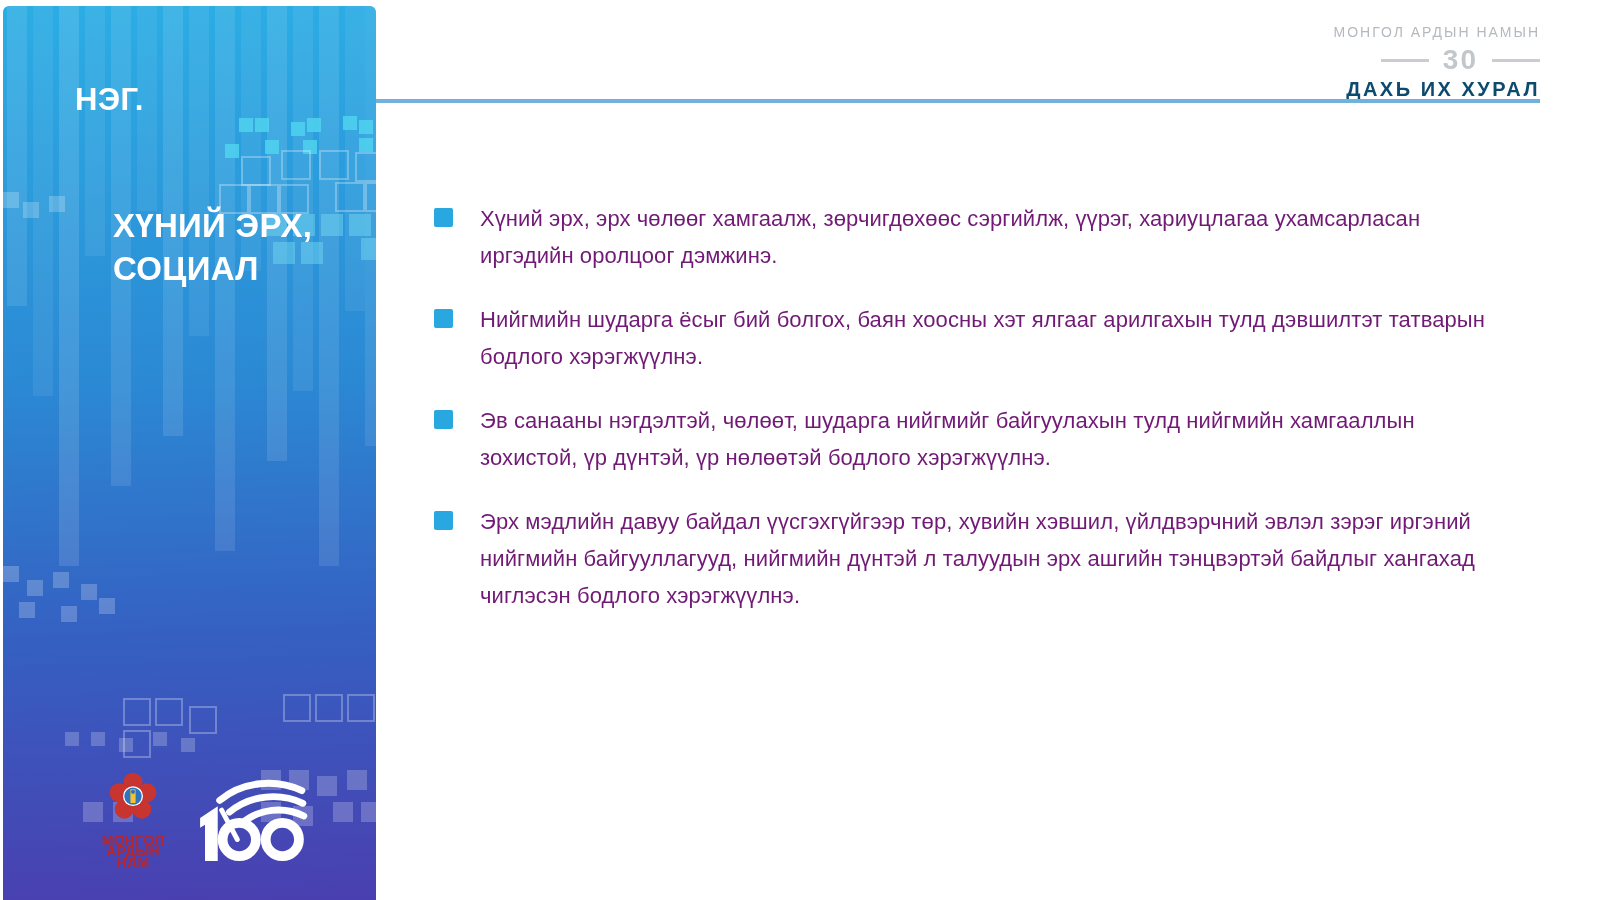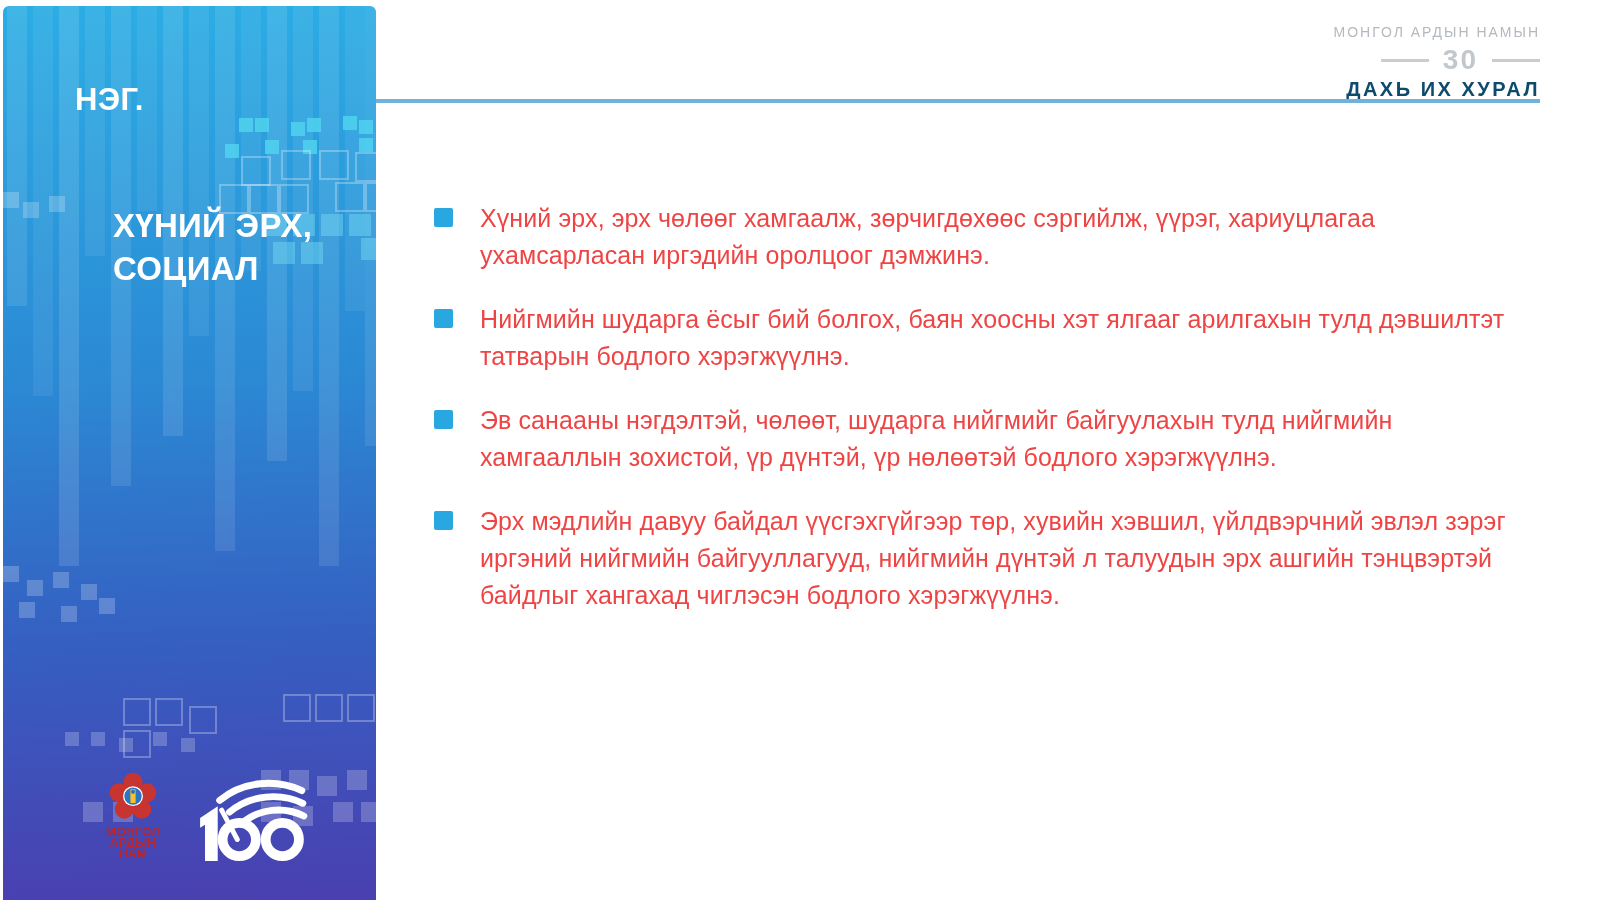--- a/index.html
+++ b/index.html
@@ -31,21 +31,21 @@
     color:#ffffff;font-size:31px;font-weight:bold;letter-spacing:0.5px;
   }
   .side-title{
     position:absolute;left:72px;top:198px;
     color:#ffffff;font-size:33px;font-weight:bold;line-height:43px;letter-spacing:0.3px;margin-left:38px;
   }
   
   .logos{position:absolute;left:95px;top:765px;display:flex;align-items:flex-start;gap:24px;}
   .emblem-wrap{display:flex;flex-direction:column;align-items:center;width:70px;}
   .emblem-caption{
-    margin-top:4px;color:#b8262c;font-size:12px;font-weight:bold;
+    margin-top:12px;color:#b8262c;font-size:14px;font-weight:bold;
     text-align:center;line-height:11px;letter-spacing:0.3px;
   }
   
   .congress{
     position:absolute;right:60px;top:24px;
     text-align:right;color:#B3B9BF;
   }
   .congress .l1{font-size:14px;font-weight:normal;letter-spacing:2px;}
   .congress .mid{display:flex;align-items:center;justify-content:flex-end;gap:14px;margin:4px 0 2px 0;}
   .congress .dash{width:48px;height:3px;background:#C9CDD1;}
@@ -58,21 +58,21 @@
   
   .bullets{
     position:absolute;left:434px;top:200px;width:1072px;
   }
   .bullet-row{display:flex;gap:27px;margin-bottom:27px;}
   .bullet-sq{
     flex:0 0 auto;width:19px;height:19px;margin-top:8px;
     background:#29A7E0;border-radius:2px;
   }
   .bullet-text{
-    font-size:25px;line-height:37px;color:#ef4444;letter-spacing:0.1px;
+    font-size:22px;line-height:37px;color:#701a75;letter-spacing:0.1px;
   }
 </style>
 </head>
 <body>
 
 <div class="sidebar">
   <div class="deco" id="deco-layer" style="left:0;top:0;right:0;bottom:0;">
       <div class="deco bar" style="left: 4px; top: 0px; width: 20px; height: 300px; background: rgba(255, 255, 255, 0.1);"></div>
       <div class="deco bar" style="left: 30px; top: 0px; width: 20px; height: 390px; background: rgba(255, 255, 255, 0.07);"></div>
       <div class="deco bar" style="left: 56px; top: 0px; width: 20px; height: 560px; background: rgba(255, 255, 255, 0.12);"></div>

